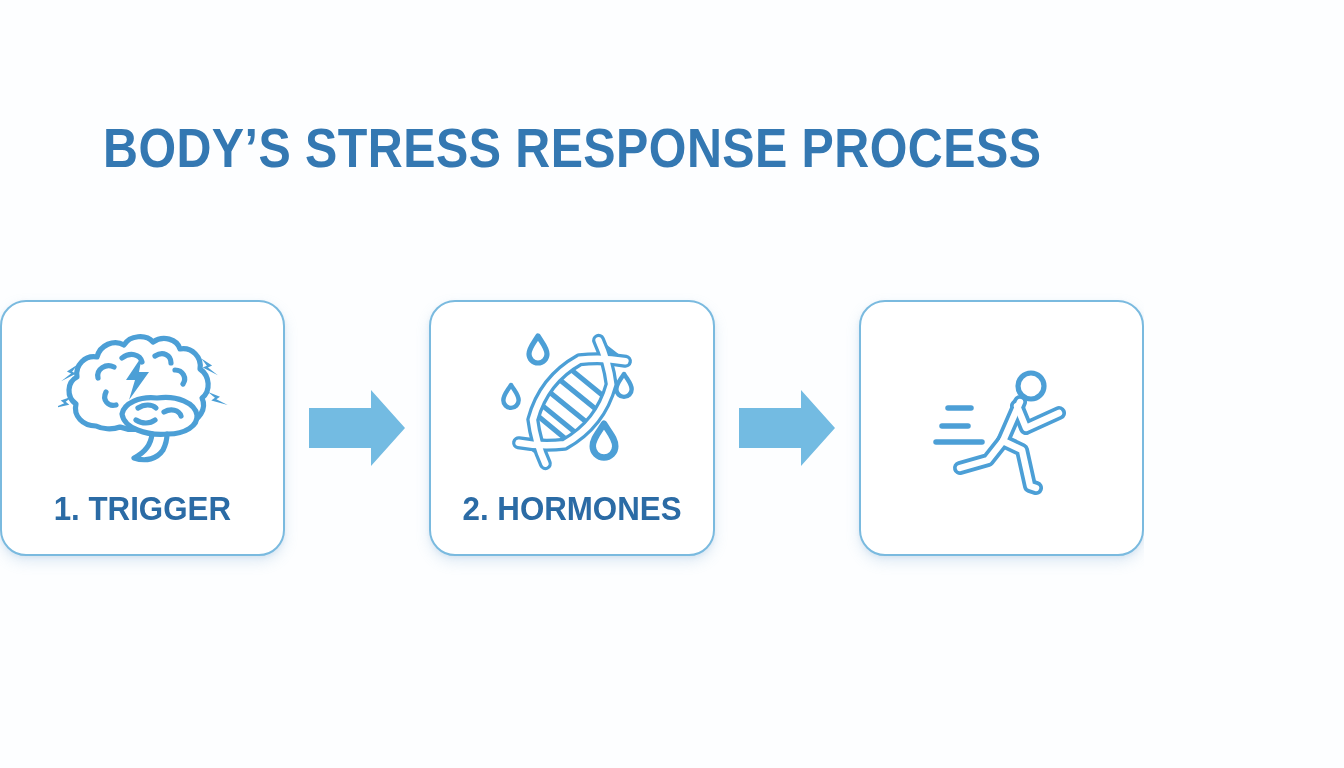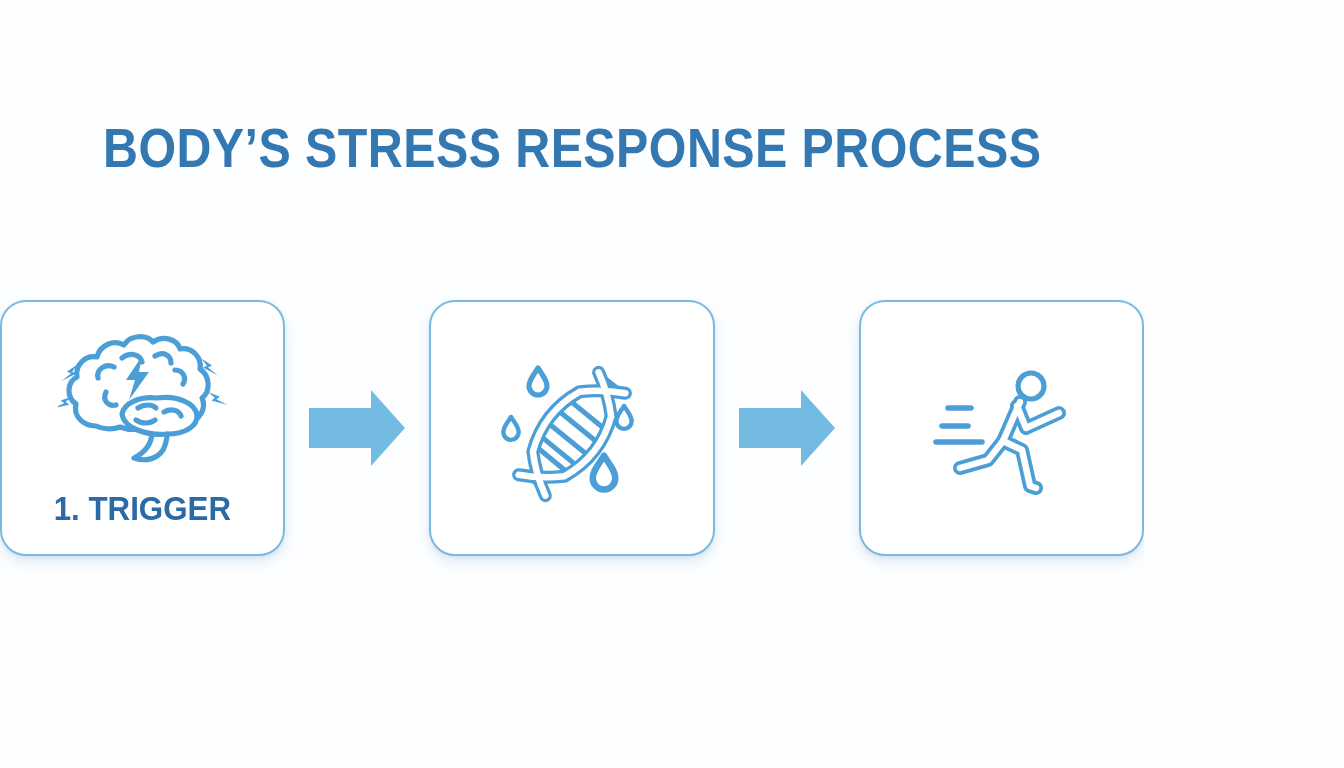--- a/index.html
+++ b/index.html
@@ -157,20 +157,23 @@
             <path class="rung" d="M57,101 L103,102"></path>
             <path class="rung" d="M61,112 L99,113"></path>
             <path class="rung" d="M73,141 L87,141"></path>
             <path class="tube" d="M97,15 Q76,26 60,42 Q44,80 60,118 Q76,134 97,145"></path>
             <path class="tube" d="M63,15 Q84,26 100,42 Q116,80 100,118 Q84,134 63,145"></path>
             <path class="tube-in" d="M97,15 Q76,26 60,42 Q44,80 60,118 Q76,134 97,145"></path>
             <path class="tube-in" d="M63,15 Q84,26 100,42 Q116,80 100,118 Q84,134 63,145"></path>
           </g>
         </svg>
       </div>
+      <div class="label">
+        <span>2. HORMONES</span>
+      </div>
     </div>
 
     <div class="arrow">
       <svg width="96" height="76" viewBox="0 0 96 76">
         <polygon points="0,18 62,18 62,0 96,38 62,76 62,58 0,58" fill="var(--c-arrow)"></polygon>
       </svg>
     </div>
 
     <div class="card">
       <div class="icon-wrap">

